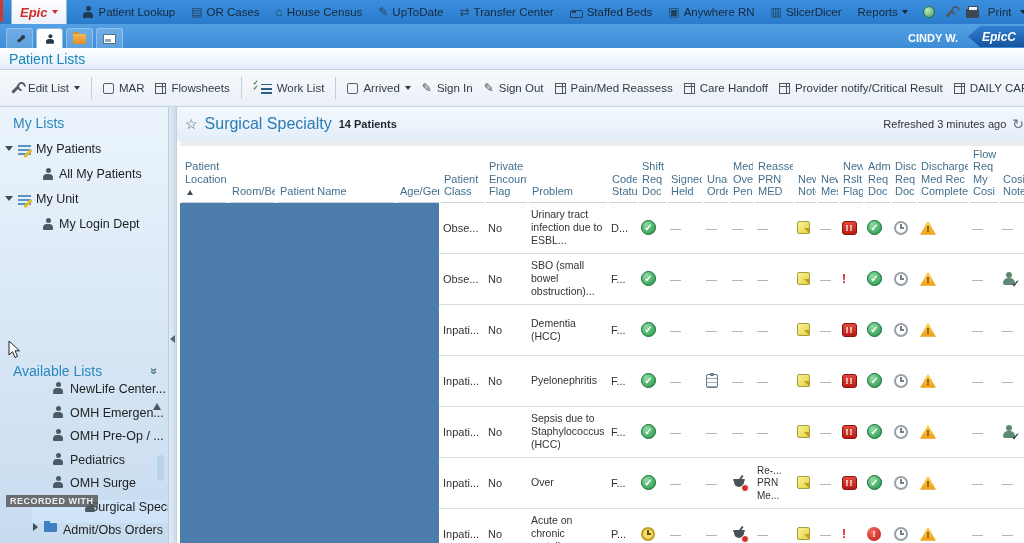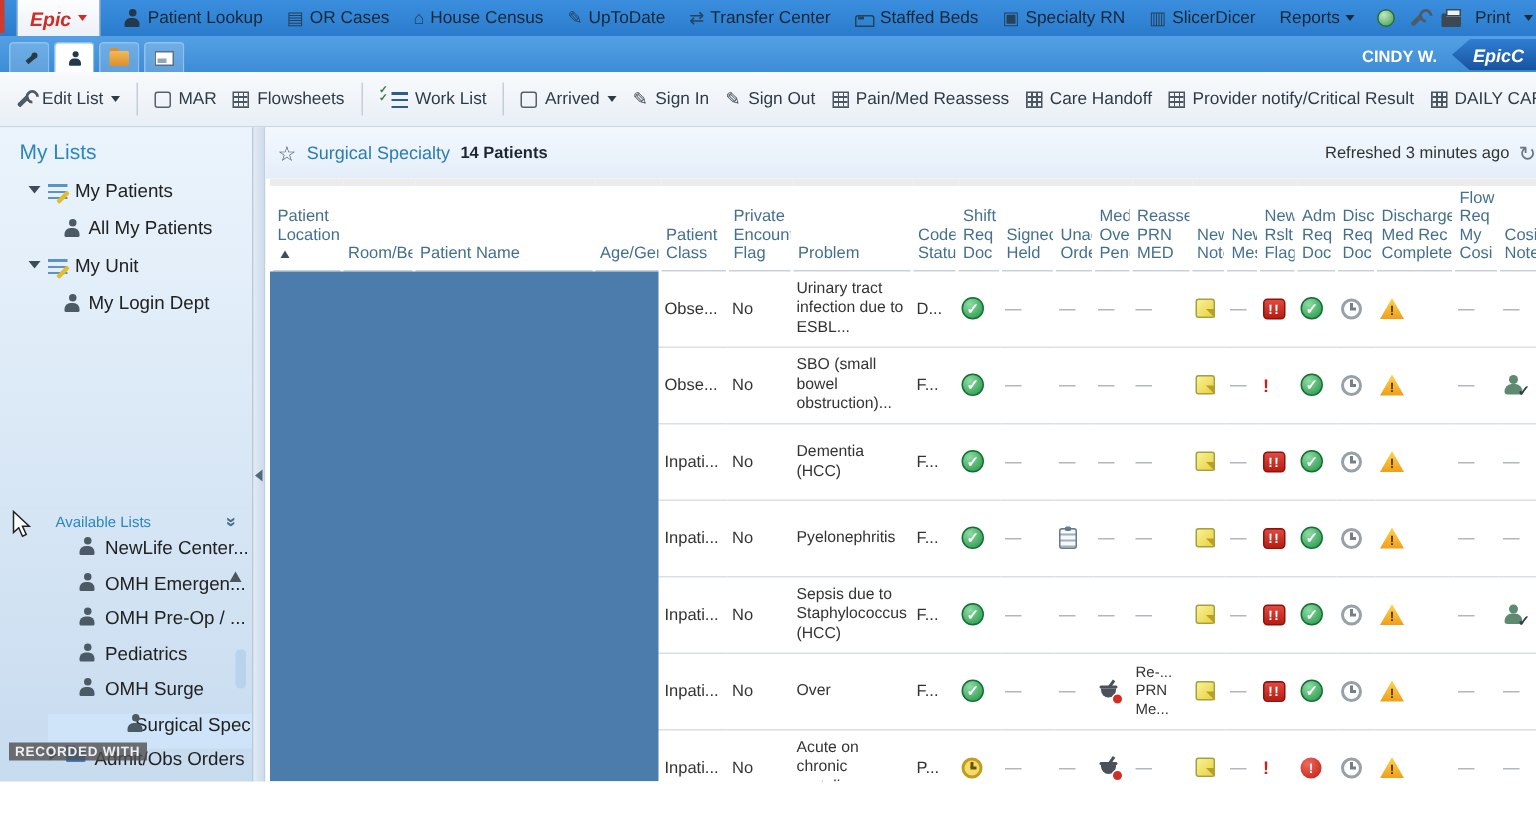--- a/index.html
+++ b/index.html
@@ -60,45 +60,45 @@
   .tbi-worklist { width:11px; height:11px; display:inline-block; position:relative; margin-left:8px;
       background-image:repeating-linear-gradient(0deg,#2e5d88 0 1.6px,transparent 1.6px 4.4px); }
   .tbi-worklist::before { content:"\2713\A\2713"; white-space:pre; position:absolute; left:-8px; top:-3px; font-size:7px; line-height:5.5px; color:#3a7d44; font-weight:bold; }
   .tbi-pencil { font-size:12px; color:#3c4650; line-height:1; }
   .tbi-box { width:11px; height:11px; border:1px solid currentColor; border-radius:2px; display:inline-block; opacity:.8; }
 
   
   .content { display:flex; height:436px; position:relative; }
   .sidebar { width:168px; background:linear-gradient(#ebf4fc,#c7dbef); position:relative; overflow:hidden; font-size:12.5px; color:#222; flex:0 0 168px; }
   .sect-title { color:#2b87bd; font-size:14px; padding:8px 0 5px 13px; }
-  .tree-row { display:flex; align-items:center; gap:5px; height:25px; padding-left:19px; cursor:pointer; }
+  .tree-row { display:flex; align-items:center; gap:5px; height:25px; padding-left:5px; cursor:pointer; }
   .tree-child { padding-left:42px; }
   .exp-down { width:0; height:0; border-left:4px solid transparent; border-right:4px solid transparent; border-top:5px solid #3e4c58; }
   .exp-right { width:0; height:0; border-top:4px solid transparent; border-bottom:4px solid transparent; border-left:5px solid #3e4c58; }
   .mylist-ic { width:13px; height:12px; position:relative; background-image:repeating-linear-gradient(0deg,#5b93c4 0 1.6px,transparent 1.6px 4.2px); }
   .mylist-ic::after { content:""; position:absolute; right:-2px; bottom:0; width:10px; height:3px; background:#e3bd2e; transform:rotate(-45deg); border-radius:1px; }
   .avail { position:absolute; top:253px; left:0; right:0; }
   .avail-hdr { display:flex; align-items:center; justify-content:space-between; padding:2px 10px 3px 13px; border-top:1px solid #d6e4f2; }
-  .avail-hdr .t { color:#2b87bd; font-size:10px;margin-left:24px; }
+  .avail-hdr .t { color:#2b87bd; font-size:14px; }
   .dbl-chev { transform:rotate(90deg); display:inline-block; color:#49708e; font-size:12px; font-weight:bold; cursor:pointer; }
   .av-row { display:flex; align-items:flex-start; gap:6px; height:23.5px; padding-left:52px; cursor:pointer; white-space:nowrap; }
   .av-row.selected { background:#cfe4f8;margin-left:32px; }
   .av-row.folder-row { padding-left:33px; }
   .folder-ic { width:13px; height:9px; background:#3e7ec2; border-radius:1px; position:relative; }
   .folder-ic::before { content:""; position:absolute; left:0; top:-2px; width:6px; height:2px; background:#3e7ec2; }
   .sb-up { position:absolute; right:7px; top:296px; width:0; height:0; border-left:4.5px solid transparent; border-right:4.5px solid transparent; border-bottom:7px solid #4a5560; cursor:pointer; }
   .sb-thumb { position:absolute; right:4px; top:348px; width:7px; height:26px; background:#b9d3ec; border-radius:3px; cursor:pointer; }
 
   .splitter { width:9px; background:linear-gradient(90deg,#e3ecf5,#ccdaea); border-left:1px solid #b9c9da; border-right:1px solid #c2d0de; position:relative; flex:0 0 9px; }
   .collapse-arrow { position:absolute; top:228px; left:0.5px; width:0; height:0; border-top:4px solid transparent; border-bottom:4px solid transparent; border-right:5px solid #55687a; cursor:pointer; }
 
   .main { flex:1; background:#fff; position:relative; overflow:hidden; }
   .list-header { height:34px; background:linear-gradient(#f3f8fd,#e4eef9); display:flex; align-items:center; padding:0 0 0 8px; gap:7px; }
   .star { font-size:14px; color:#4a5560; }
-  .lh-title { color:#2c7cb4; font-size:12px; }
+  .lh-title { color:#2c7cb4; font-size:16px; }
   .lh-count { font-size:11px; font-weight:bold; color:#1e2730; }
   .lh-right { margin-left:auto; display:flex; align-items:center; gap:6px; font-size:11px; color:#333;justify-content:space-between; }
   .refresh-ic { font-size:14px; color:#6b7680; cursor:pointer; line-height:1; }
   .search { width:152px; height:20px; border:1px solid #8fa9bd; font-size:11px; padding:1px 5px; color:#333; font-family:"Liberation Sans",sans-serif; }
   .search::placeholder { color:#9aa6b0; }
 
   .table-wrap { position:relative; height:402px; overflow:hidden; padding-left:3px; }
   table { border-collapse:collapse; table-layout:fixed; width:844px; font-size:11px; color:#333; }
   th { vertical-align:bottom; text-align:left; font-weight:normal; color:#44708e; padding:2px 2px 4px 3px; white-space:pre-line; line-height:1.13; height:56px; overflow:hidden; border-top:5px solid #ececec; border-left:2px solid #fff; border-bottom:1px solid #c9d2da; font-size:11px; cursor:pointer; }
   td { border-bottom:1px solid #dadfe4; padding:2px 2px 2px 3px; vertical-align:middle; overflow:hidden; height:48px; }
@@ -175,21 +175,21 @@
         <span class="mi">
           <span class="g">⇄</span>
           <span>Transfer Center</span>
         </span>
         <span class="mi">
           <span class="tmi-bed"></span>
           <span>Staffed Beds</span>
         </span>
         <span class="mi">
           <span class="g">▣</span>
-          <span>Specialty RN</span>
+          <span>Anywhere RN</span>
         </span>
         <span class="mi">
           <span class="g">▥</span>
           <span>SlicerDicer</span>
         </span>
         <span class="mi">
           <span>Reports</span>
           <span class="crt" style="color: rgb(22, 40, 58);"></span>
         </span>
       </nav>
@@ -213,20 +213,23 @@
     <span class="ws-tab">
         <span class="wsi-folder"></span>
       </span>
     <span class="ws-tab">
         <span class="wsi-window"></span>
       </span>
     <span class="user-name">CINDY W.</span>
     <span class="brand-flag">EpicC</span>
   </div>
 
+  <div class="activity">
+    <span>Patient Lists</span>
+  </div>
 
   <div class="toolbar" id="toolbar">
       <button class="tb-btn" style="border: none; background: transparent; font: inherit; color: inherit;">
         <span class="tbi-wrench"></span>
         <span>Edit List</span>
         <span class="crt"></span>
       </button>
       <span class="tb-sep"></span>
       <button class="tb-btn disabled" style="border: none; background: transparent; font: inherit; color: inherit;">
         <span class="tbi-box"></span>

